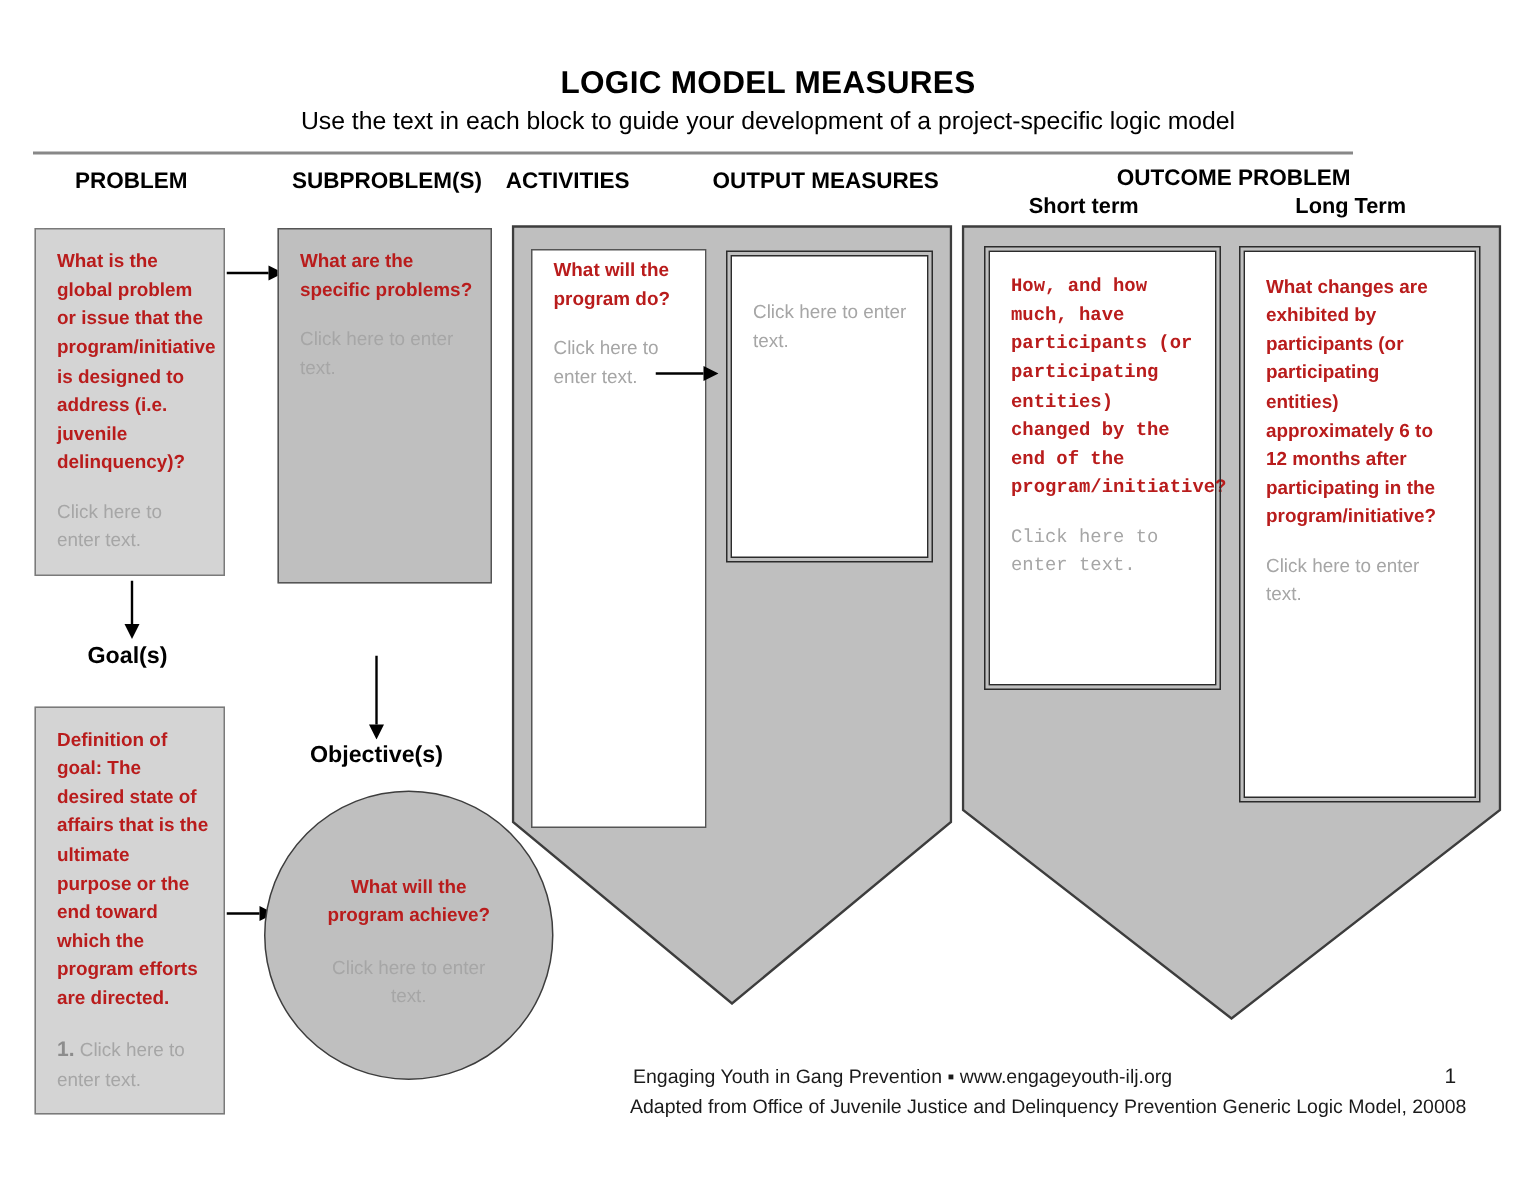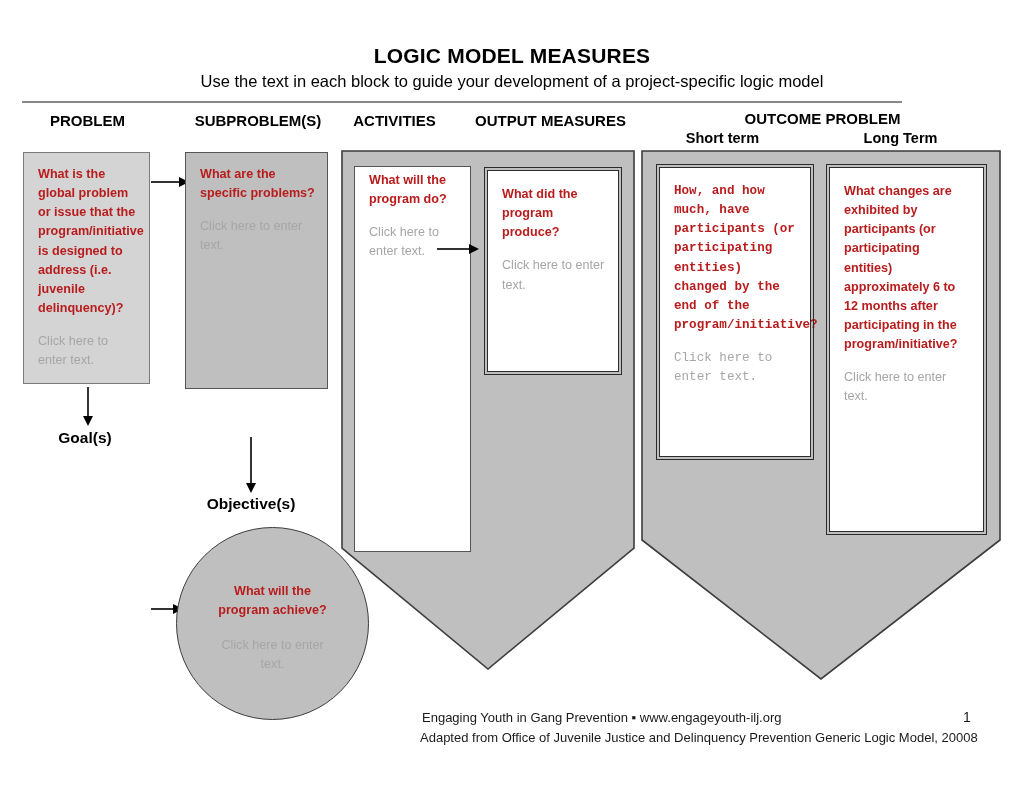--- a/index.html
+++ b/index.html
@@ -162,21 +162,21 @@
 <body>
 
 <div id="page">
 
   <div class="doc-title">LOGIC MODEL MEASURES</div>
   <div class="doc-subtitle">Use the text in each block to guide your development of a project-specific logic model</div>
   <div class="rule"></div>
 
   <div class="col-head" style="left:20px; top:112px; width:135px;">PROBLEM</div>
   <div class="col-head" style="left:168px; top:112px; width:180px;">SUBPROBLEM(S)</div>
-  <div class="col-head" style="left:326px; top:112px; width:137px;">ACTIVITIES</div>
+  <div class="col-head" style="left:310px; top:112px; width:137px;">ACTIVITIES</div>
   <div class="col-head" style="left:463px; top:112px; width:175px;">OUTPUT MEASURES</div>
   <div class="col-head" style="left:645px; top:110px; width:355px;">OUTCOME PROBLEM</div>
   <div class="sub-head" style="left:645px; top:130px; width:155px;">Short term</div>
   <div class="sub-head" style="left:823px; top:130px; width:155px;">Long Term</div>
 
   <div class="gbox" style="left:23px; top:152px; width:127px; height:232px;">
     <p class="prompt">What is the global problem or issue that the program/initiative is designed to address (i.e. juvenile delinquency)?</p>
     <p class="placeholder">Click here to enter text.</p>
   </div>
 
@@ -204,21 +204,20 @@
   </div>
 
   <div class="arrow" style="left:437px; top:242px;">
     <svg width="42" height="14" viewBox="0 0 42 14">
       <line x1="0" y1="7" x2="32" y2="7" stroke="#000" stroke-width="1.6"></line>
       <polygon points="32,2 42,7 32,12" fill="#000"></polygon>
     </svg>
   </div>
 
   <div class="wbox-double" style="left:487px; top:170px; width:132px; height:202px;">
-    <p class="prompt">What did the program produce?</p>
     <p class="placeholder">Click here to enter text.</p>
   </div>
 
   <div class="pent" style="left:641px; top:150px;">
     <svg width="360" height="530" viewBox="0 0 360 530">
       <polygon points="1,1 359,1 359,390 180,529 1,390" fill="#bfbfbf" stroke="#3d3d3d" stroke-width="1.6"></polygon>
     </svg>
   </div>
 
   <div class="wbox-double" style="left:659px; top:167px; width:152px; height:290px;font-family:Liberation Mono, monospace;">
@@ -232,20 +231,24 @@
   </div>
 
   <div class="arrow" style="left:80px; top:387px;">
     <svg width="16" height="39" viewBox="0 0 16 39">
       <line x1="8" y1="0" x2="8" y2="29" stroke="#000" stroke-width="1.6"></line>
       <polygon points="3,29 8,39 13,29" fill="#000"></polygon>
     </svg>
   </div>
   <div class="midlabel" style="left:15px; top:429px; width:140px;">Goal(s)</div>
 
+  <div class="gbox" style="left:23px; top:471px; width:127px; height:272px;">
+    <p class="prompt">Definition of goal: The desired state of affairs that is the ultimate purpose or the end toward which the program efforts are directed.</p>
+    <p class="placeholder"><span class="numlabel">1.</span> <span>Click here to enter text.</span></p>
+  </div>
 
   <div class="arrow" style="left:243px; top:437px;">
     <svg width="16" height="56" viewBox="0 0 16 56">
       <line x1="8" y1="0" x2="8" y2="46" stroke="#000" stroke-width="1.6"></line>
       <polygon points="3,46 8,56 13,46" fill="#000"></polygon>
     </svg>
   </div>
   <div class="midlabel" style="left:180px; top:495px; width:142px;">Objective(s)</div>
 
   <div class="arrow" style="left:151px; top:602px;">

